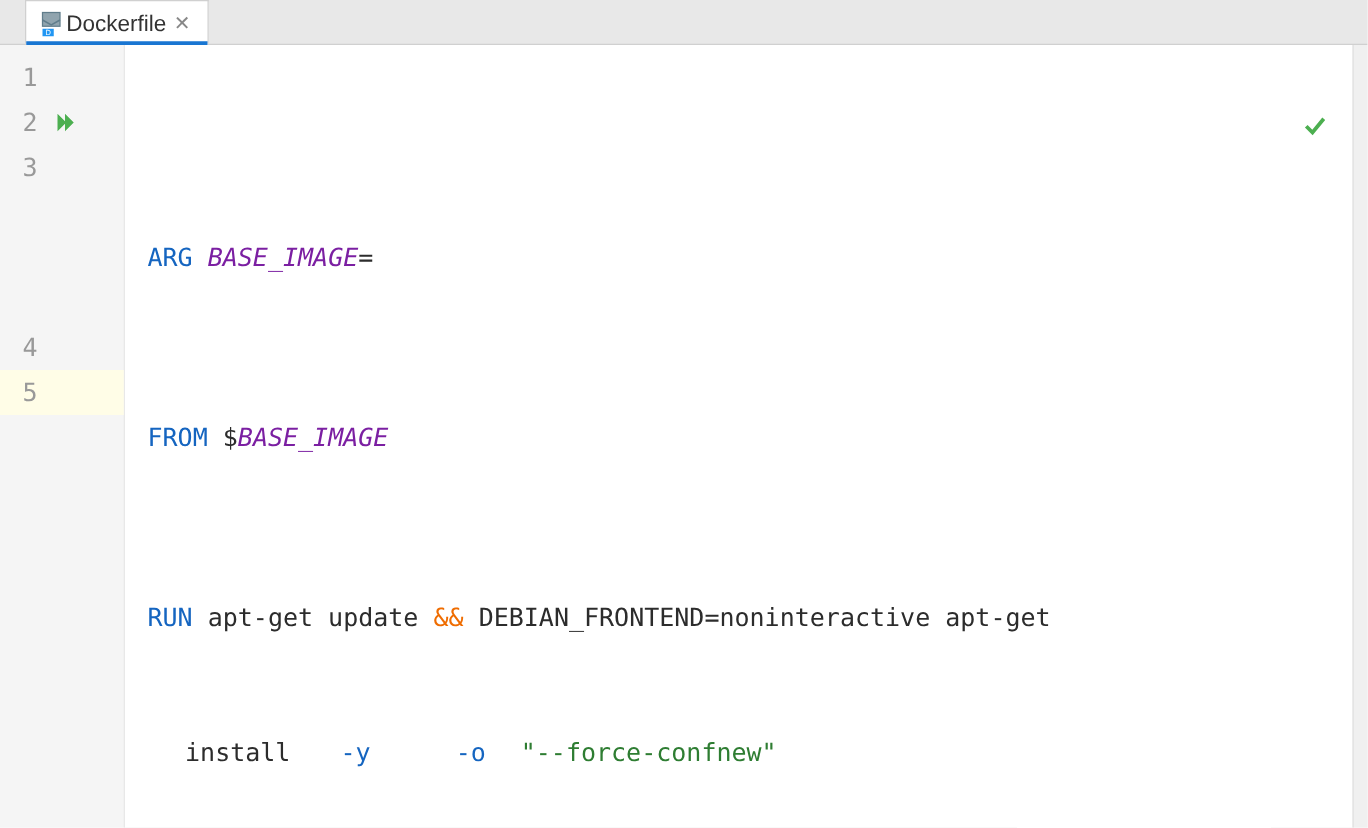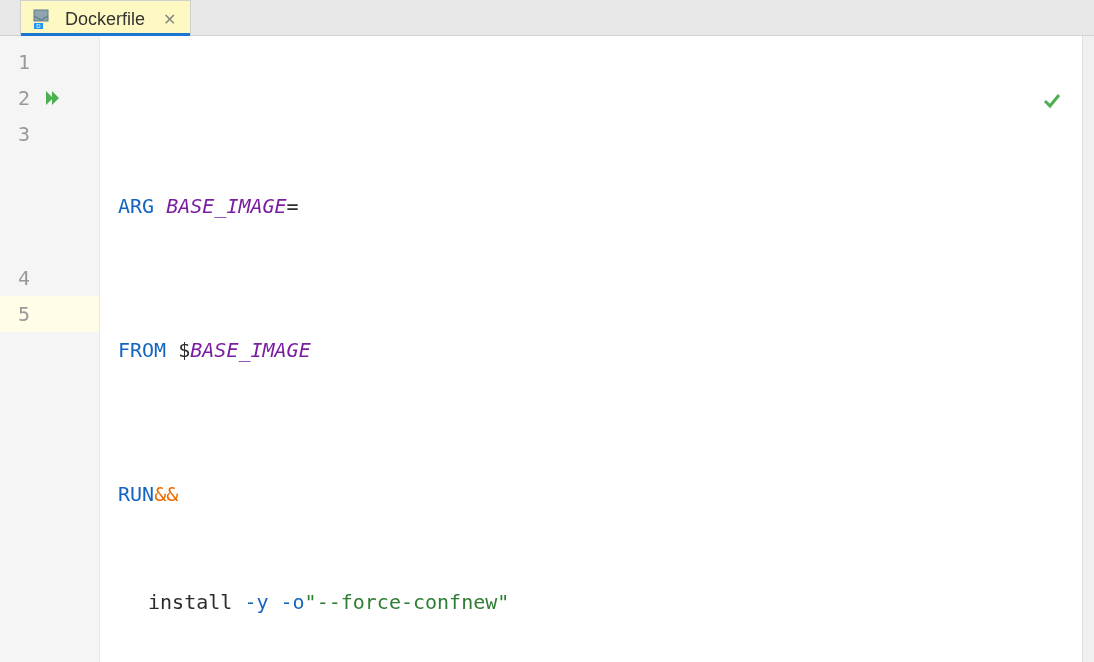--- a/index.html
+++ b/index.html
@@ -14,27 +14,27 @@
     }
     .tab-bar {
       background: #e8e8e8;
       height: 44px;
       display: flex;
       align-items: flex-end;
       padding-left: 20px;
       border-bottom: 1px solid #d0d0d0;
     }
     .tab {
-      background: #fef9c3;
+      background: #ffffff;
       border: 1px solid #d0d0d0;
       border-bottom: none;
       padding: 7px 14px 5px 10px;
       display: flex;
       align-items: center;
-      gap: 12px;
+      gap: 0;
       font-size: 18px;
       color: #333;
       position: relative;
     }
     .tab::after {
       content: "";
       position: absolute;
       left: 0; right: 0; bottom: -1px;
       height: 3px;
       background: #1976d2;
@@ -112,21 +112,21 @@
     .varref { color: #7b1fa2; font-style: italic; }
     .op { color: #ef6c00; }
     .str { color: #2e7d32; }
     .flag { color: #1565c0; }
     .check-icon {
       position: absolute;
       top: 14px;
       right: 20px;
       color: #4caf50;
     }
-    .indent { padding-left: 18px; }
+    .indent { padding-left: 18px; gap: 28px; }
     .scrollbar-track {
       width: 12px;
       background: #f0f0f0;
       border-left: 1px solid #e0e0e0;
     }
   </style>
 </head>
 <body>
 
 <div class="tab-bar">
@@ -177,21 +177,21 @@
     <span class="check-icon">
       <svg width="20" height="20" viewBox="0 0 20 20">
           <path d="M3 10 L8 15 L17 4" fill="none" stroke="#4caf50" stroke-width="3"></path>
         </svg>
     </span>
 
     <div class="code-line"><span class="kw">ARG</span><span> </span><span class="var">BASE_IMAGE</span><span>=</span></div>
 
     <div class="code-line"><span class="kw">FROM</span><span> </span><span>$</span><span class="varref">BASE_IMAGE</span></div>
 
-    <div class="code-line"><span class="kw">RUN</span><span class="op">&amp;&amp;</span></div>
+    <div class="code-line"><span class="kw">RUN</span><span> apt-get update </span><span class="op">&amp;&amp;</span><span> DEBIAN_FRONTEND=noninteractive apt-get</span></div>
     <div class="code-line indent"><span> install </span><span class="flag">-y</span><span> </span><span class="flag">-o</span><span class="str">"--force-confnew"</span></div>
     
     
 
     
 
     
   </div>
 
   <div class="scrollbar-track"></div>

